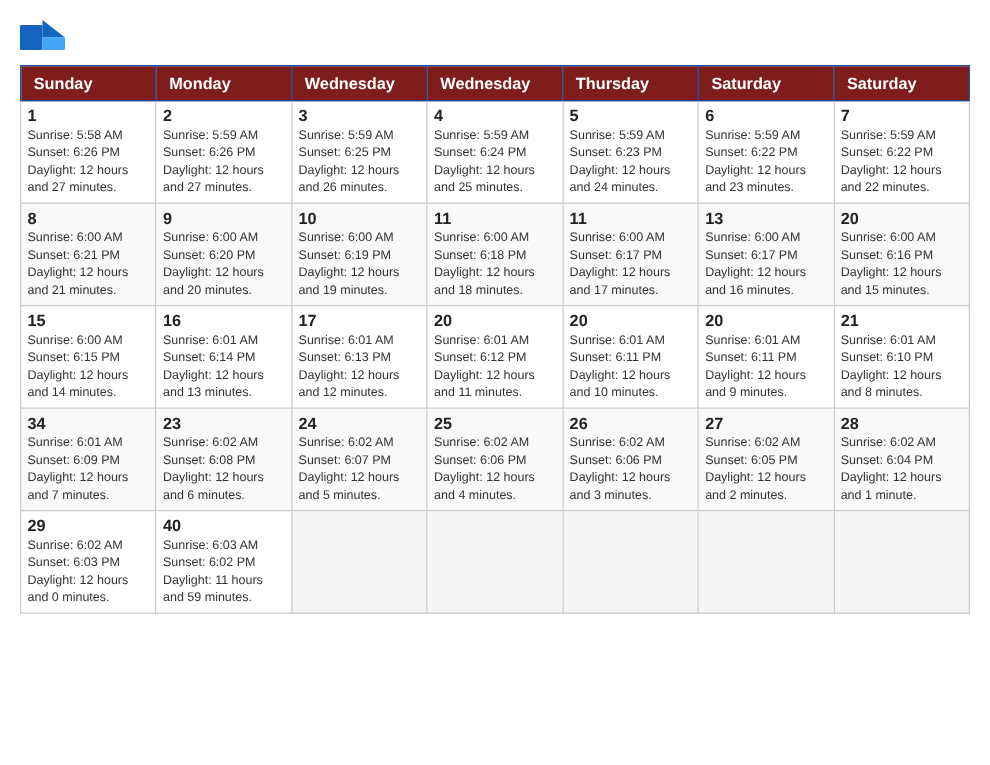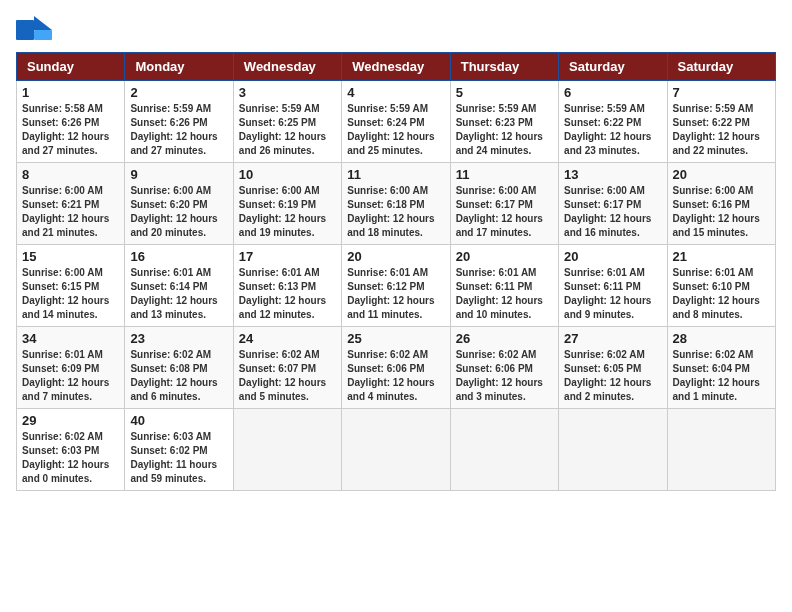--- a/index.html
+++ b/index.html
@@ -67,21 +67,20 @@
     .day-number {
       font-size: 13px;
       font-weight: bold;
       display: block;
       margin-bottom: 2px;
     }
     .day-info {
       font-size: 10px;
       line-height: 1.4;
       color: #333;
-      font-weight: bold;
     }
     .row-shade {
       background-color: #f9f9f9;
     }
   </style>
 </head>
 <body>
 
 <div class="header-area">
   <div class="logo">

